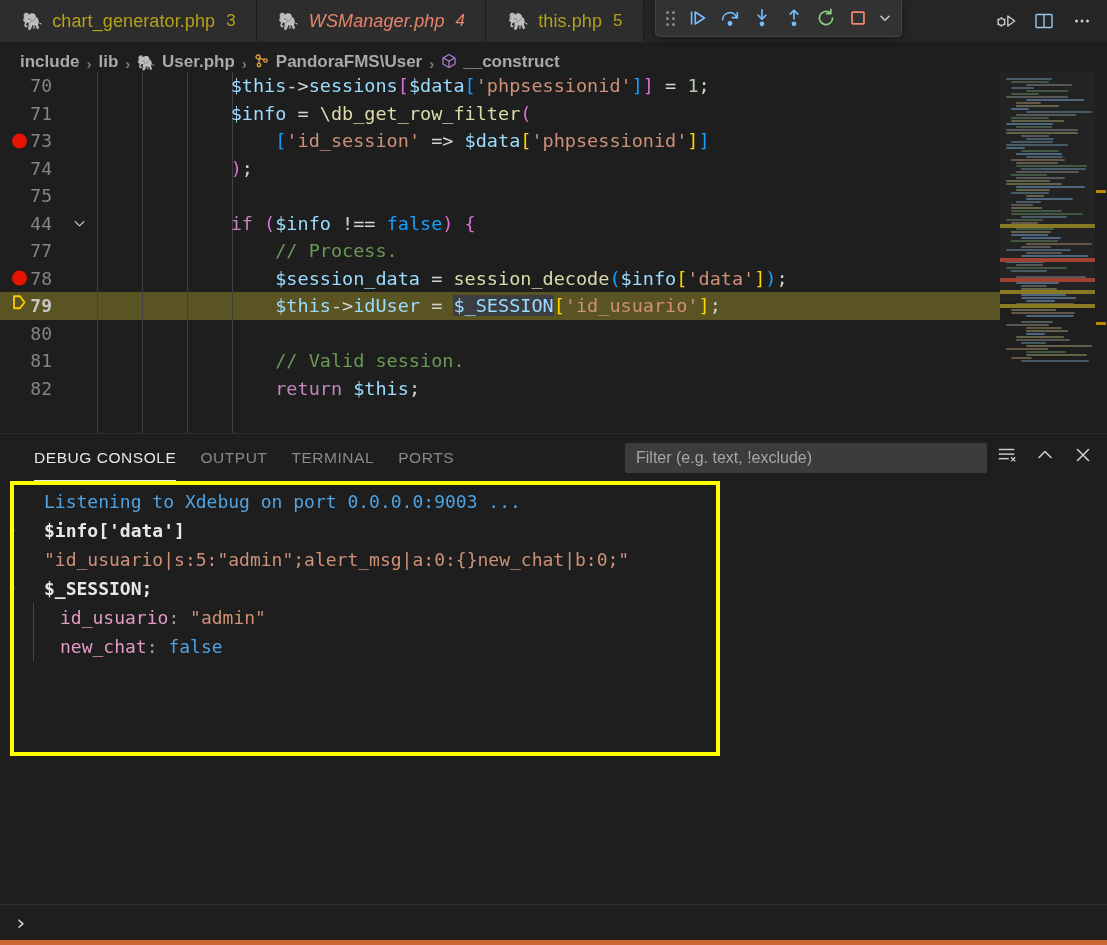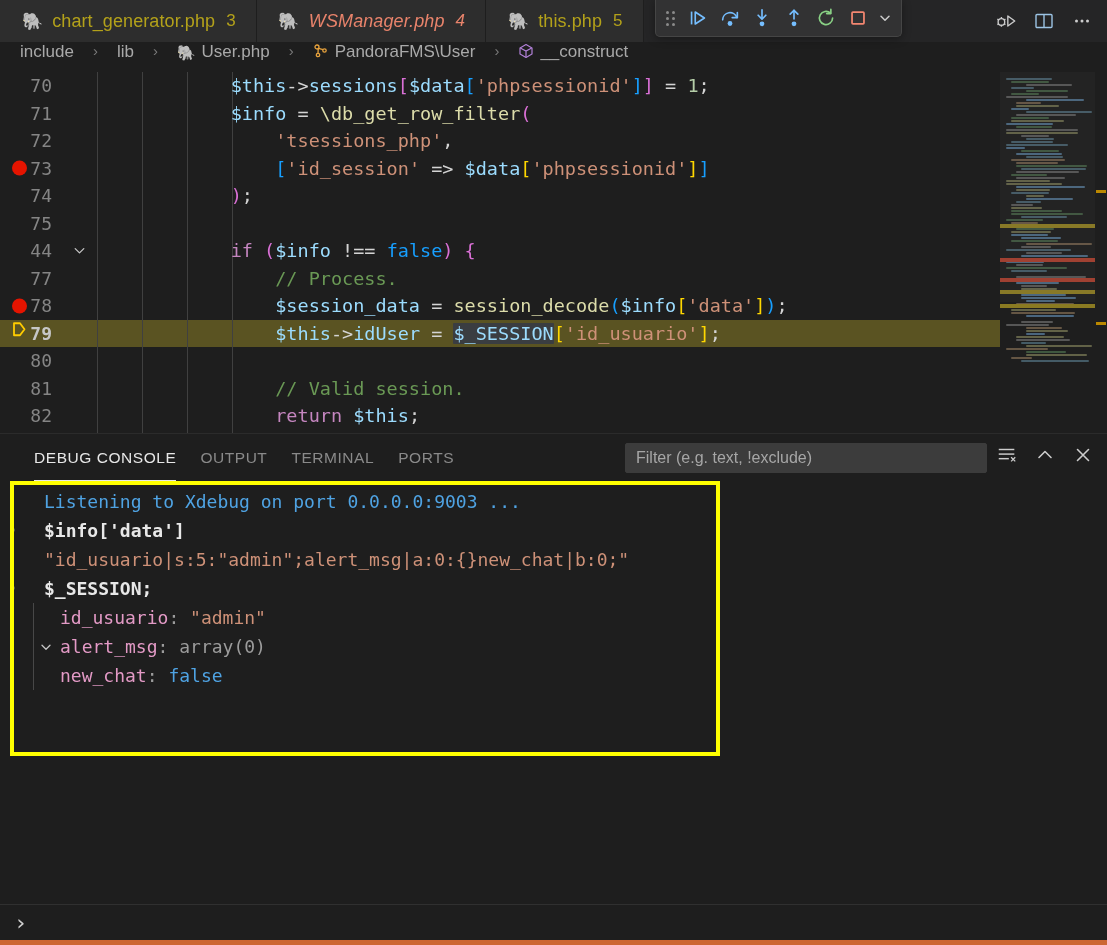--- a/index.html
+++ b/index.html
@@ -102,26 +102,27 @@
     display: flex; align-items: center; justify-content: center;
     border-radius: 4px; cursor: pointer;
     color: #c5c5c5;
   }
 
   
   .breadcrumb {
     position: absolute; top: 42px; left: 0;
     width: 1107px; height: 30px;
     background: #1e1e1e;
-    display: flex; align-items: flex-start;
+    display: flex; align-items: flex-end;
     padding-left: 20px;
     font-size: 17px;
     color: #a9a9a9;
-    gap: 18px;
+    gap: 6px;
     z-index: 5;
+    font-weight: bold;
   }
   .bc-item { display: flex; align-items: center; gap: 6px; cursor: pointer; }
   .bc-sep { color: #7a7a7a; font-size: 15px; padding: 0 1px; }
   .bc-icon { font-size: 15px; line-height: 1; }
 
   
   .editor {
     position: absolute;
     top: 72px; left: 0;
     width: 1107px; height: 361px;
@@ -501,21 +502,20 @@
   <div class="editor">
     <div class="guides">
       <div class="guide" style="left:97px;"></div>
       <div class="guide" style="left:142px;"></div>
       <div class="guide" style="left:187px;"></div>
       <div class="guide" style="left:232px;"></div>
     </div>
     <div class="code-area" id="code-area">
         <div class="line"><span class="ln">70</span><span class="gutter-extra"></span><span class="code"><span class="o">            </span><span class="v">$this</span><span class="o">-&gt;</span><span class="v">sessions</span><span class="b2">[</span><span class="v">$data</span><span class="b3">[</span><span class="s">'phpsessionid'</span><span class="b3">]</span><span class="b2">]</span><span class="o"> = </span><span class="n">1</span><span class="o">;</span></span></div>
         <div class="line"><span class="ln">71</span><span class="gutter-extra"></span><span class="code"><span class="o">            </span><span class="v">$info</span><span class="o"> = </span><span class="f">\db_get_row_filter</span><span class="b2">(</span></span></div>
-        <div class="line"><span class="ln">72</span><span class="gutter-extra"></span><span class="code"><span class="o">                </span><span class="s">'tsessions_php'</span><span class="o">,</span></span></div>
         <div class="line"><span class="bp"></span><span class="ln">73</span><span class="gutter-extra"></span><span class="code"><span class="o">                </span><span class="b3">[</span><span class="s">'id_session'</span><span class="o"> =&gt; </span><span class="v">$data</span><span class="b1">[</span><span class="s">'phpsessionid'</span><span class="b1">]</span><span class="b3">]</span></span></div>
         <div class="line"><span class="ln">74</span><span class="gutter-extra"></span><span class="code"><span class="o">            </span><span class="b2">)</span><span class="o">;</span></span></div>
         <div class="line"><span class="ln">75</span><span class="gutter-extra"></span><span class="code"></span></div>
         <div class="line"><span class="ln">44</span><span class="gutter-extra"><svg width="15" height="15" viewBox="0 0 15 15" fill="none" stroke="#c5c5c5" stroke-width="1.3">
               <path d="M3.2 5.6 7.5 9.9l4.3-4.3" stroke-linecap="round" stroke-linejoin="round"></path>
             </svg></span><span class="code"><span class="o">            </span><span class="k">if</span><span class="o"> </span><span class="b2">(</span><span class="v">$info</span><span class="o"> !== </span><span class="b3">false</span><span class="b2">)</span><span class="o"> </span><span class="b2">{</span></span></div>
         <div class="line"><span class="ln">77</span><span class="gutter-extra"></span><span class="code"><span class="o">                </span><span class="c">// Process.</span></span></div>
         <div class="line"><span class="bp"></span><span class="ln">78</span><span class="gutter-extra"></span><span class="code"><span class="o">                </span><span class="v">$session_data</span><span class="o"> = </span><span class="f">session_decode</span><span class="b3">(</span><span class="v">$info</span><span class="b1">[</span><span class="s">'data'</span><span class="b1">]</span><span class="b3">)</span><span class="o">;</span></span></div>
         <div class="line current"><span class="exec-arrow"><svg width="20" height="20" viewBox="0 0 20 20" fill="none" stroke="#ffcc00" stroke-width="1.8">
               <path d="M5 4h6l4.5 6L11 16H5Z" stroke-linejoin="round"></path>
@@ -673,23 +673,20 @@
       </div>
     </div>
 
     <div class="console">
       <div class="c-rows" id="console-rows">
           <div class="c-row"><span class="cc-blue">Listening to Xdebug on port 0.0.0.0:9003 ...</span></div>
           <div class="c-row"><span class="srcdot">•</span><span class="cc-white">$info['data']</span></div>
           <div class="c-row"><span class="cc-orange">"id_usuario|s:5:"admin";alert_msg|a:0:{}new_chat|b:0;"</span></div>
           <div class="c-row"><span class="srcdot">•</span><span class="cc-white">$_SESSION;</span></div>
           <div class="c-row nested"><span class="nest-line"></span><span class="cc-pink">id_usuario</span><span class="cc-gray">: </span><span class="cc-orange">"admin"</span></div>
-          <div class="c-row nested"><span class="twisty" style="left: 38px;"><svg width="14" height="14" viewBox="0 0 14 14" fill="none" stroke="#c5c5c5" stroke-width="1.3">
-                <path d="M3 5.2 7 9.2l4-4" stroke-linecap="round" stroke-linejoin="round"></path>
-              </svg></span><span class="nest-line"></span><span class="cc-pink">alert_msg</span><span class="cc-gray">: </span><span class="cc-gray">array(0)</span></div>
           <div class="c-row nested"><span class="nest-line"></span><span class="cc-pink">new_chat</span><span class="cc-gray">: </span><span class="cc-bool">false</span></div>
         </div>
       <div class="console-highlight"></div>
     </div>
 
     <div class="repl">
       <span class="repl-caret">›</span>
       <div class="repl-input"></div>
     </div>
   </div>

